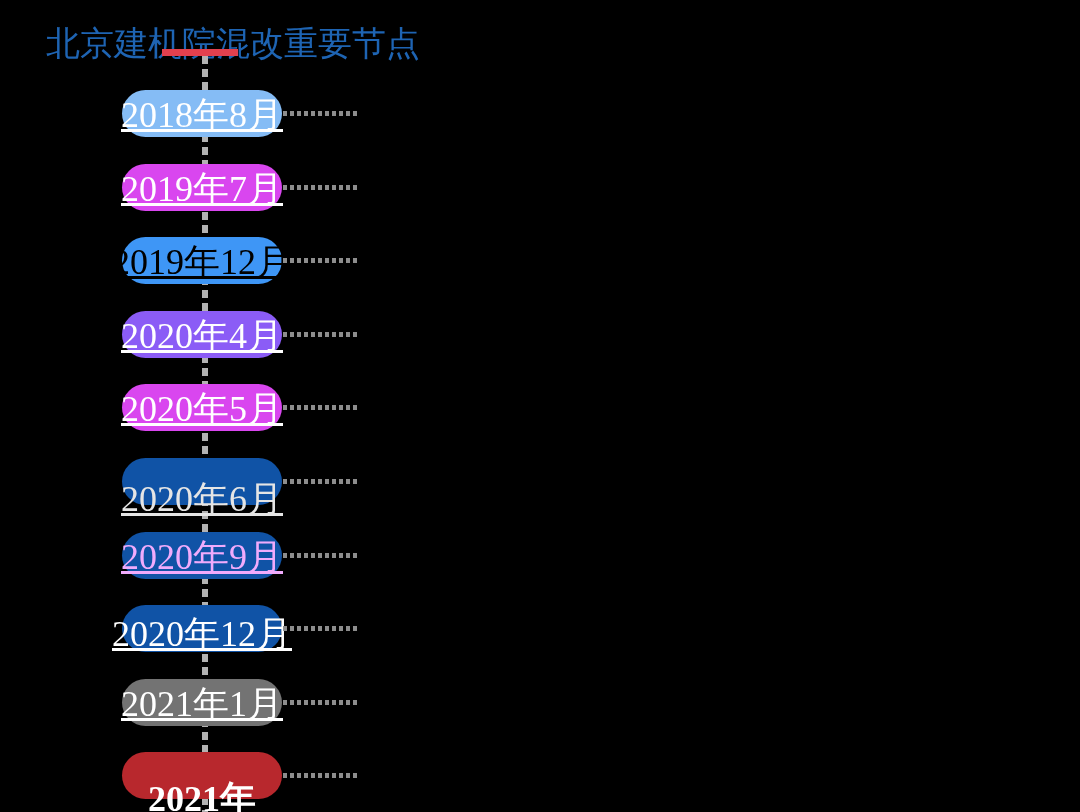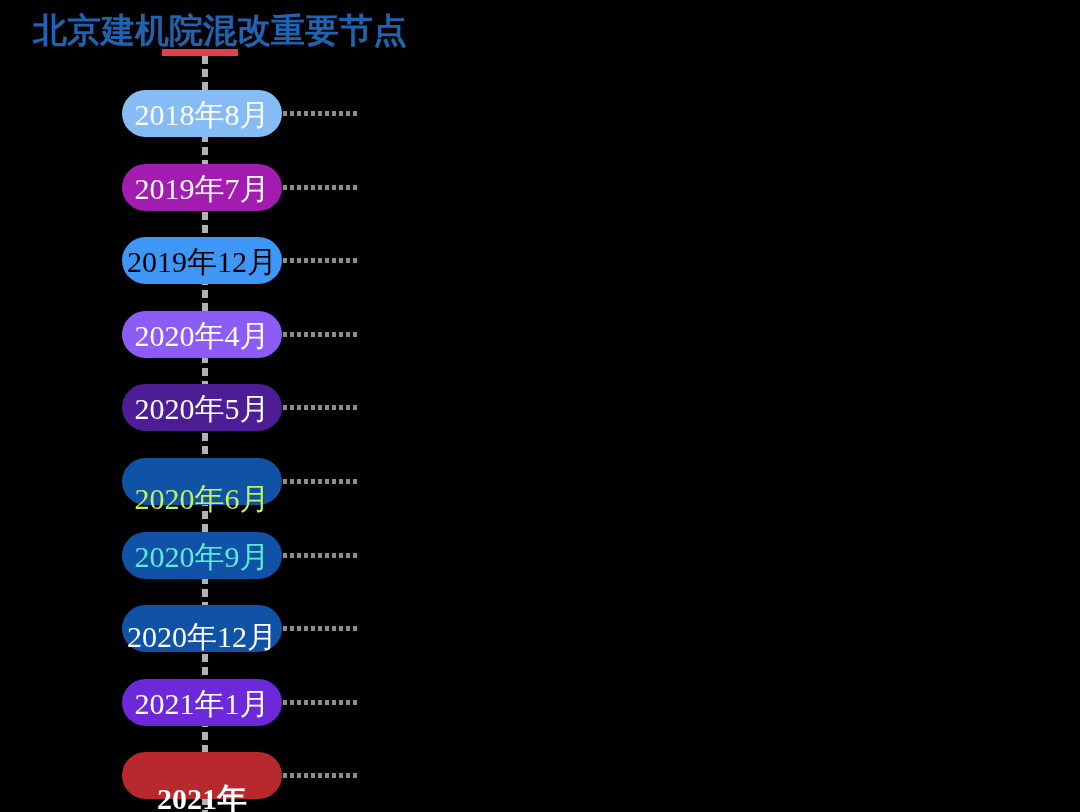--- a/index.html
+++ b/index.html
@@ -17,24 +17,24 @@
   .stage {
     position: absolute;
     inset: 0;
     width: 1080px;
     height: 812px;
   }
   .title {
     position: absolute;
     left: 30px;
     top: 8px;
-    margin: 3px;
+    margin: 16px;
     font-size: 34px;
     line-height: 38px;
-    font-weight: 700;
+    font-weight: 400;
     letter-spacing: 0px;
     color: var(--title-color, #1E64B3);
     white-space: nowrap;
   }
   .title-underline {
     position: absolute;
     left: 162px;
     top: 49px;
     width: 76px;
     height: 7px;
@@ -68,25 +68,26 @@
     top: 0;
     width: 160px;
     height: 47px;
     border-radius: 24px;
     display: flex;
     align-items: center;
     justify-content: center;
   }
   .pill-label {
     font-family: "Liberation Serif", "DejaVu Serif", serif;
-    font-size: 30px;
+    font-size: 36px;
     color: #FFFFFF;
     white-space: nowrap;
     line-height: 1;
     padding-top: 2px;
+    text-decoration: underline;
   }
   .connector {
     position: absolute;
     left: 283px;
     top: 21px;
     width: 74px;
     height: 5px;
     background: repeating-linear-gradient(
       to right,
       var(--connector-color, #8D8D8D) 0px,
@@ -105,70 +106,70 @@
   <div class="axis"></div>
   <div id="milestones">
   <div class="milestone" style="top: 90px;">
     <div class="pill" style="background: rgb(133, 188, 245);">
       <span class="pill-label" style="color: rgb(255, 255, 255);">2018年8月</span>
     </div>
     <div class="connector"></div>
   </div>
 
   <div class="milestone" style="top: 164px;">
-    <div class="pill" style="background: #a21caf;">
+    <div class="pill" style="background: #d946ef;">
       <span class="pill-label" style="color: rgb(255, 255, 255);">2019年7月</span>
     </div>
     <div class="connector"></div>
   </div>
 
   <div class="milestone" style="top: 237px;">
     <div class="pill" style="background: rgb(62, 150, 246);">
       <span class="pill-label" style="color: #000000;">2019年12月</span>
     </div>
     <div class="connector"></div>
   </div>
 
   <div class="milestone" style="top: 311px;">
     <div class="pill" style="background: #8b5cf6;">
       <span class="pill-label" style="color: rgb(255, 255, 255);">2020年4月</span>
     </div>
     <div class="connector"></div>
   </div>
 
   <div class="milestone" style="top: 384px;">
-    <div class="pill" style="background: #4c1d95;">
+    <div class="pill" style="background: #d946ef;">
       <span class="pill-label" style="color: rgb(255, 255, 255);">2020年5月</span>
     </div>
     <div class="connector"></div>
   </div>
 
   <div class="milestone" style="top: 458px;">
     <div class="pill" style="background: rgb(16, 83, 166);">
-      <span class="pill-label" style="color: #bef264; margin-top: 32px;">2020年6月</span>
+      <span class="pill-label" style="color: #e5e5e5; margin-top: 32px;">2020年6月</span>
     </div>
     <div class="connector"></div>
   </div>
 
   <div class="milestone" style="top: 532px;">
     <div class="pill" style="background: rgb(16, 83, 166);">
-      <span class="pill-label" style="color: #5eead4; text-align: center;">2020年9月</span>
+      <span class="pill-label" style="color: #f0abfc; text-align: center;">2020年9月</span>
     </div>
     <div class="connector"></div>
   </div>
 
   <div class="milestone" style="top: 605px;">
     <div class="pill" style="background: rgb(16, 83, 166); align-items: flex-end;">
       <span class="pill-label" style="color: rgb(255, 255, 255);">2020年12月</span>
     </div>
     <div class="connector"></div>
   </div>
 
   <div class="milestone" style="top: 679px;">
-    <div class="pill" style="background: #6d28d9;">
+    <div class="pill" style="background: #737373;">
       <span class="pill-label" style="color: rgb(255, 255, 255);">2021年1月</span>
     </div>
     <div class="connector"></div>
   </div>
 
   <div class="milestone" style="top: 752px;">
     <div class="pill" style="background: rgb(184, 40, 45);">
       <span class="pill-label" style="color: rgb(255, 255, 255); font-weight: 700; margin-top: 44px;">2021年</span>
     </div>
     <div class="connector"></div>

